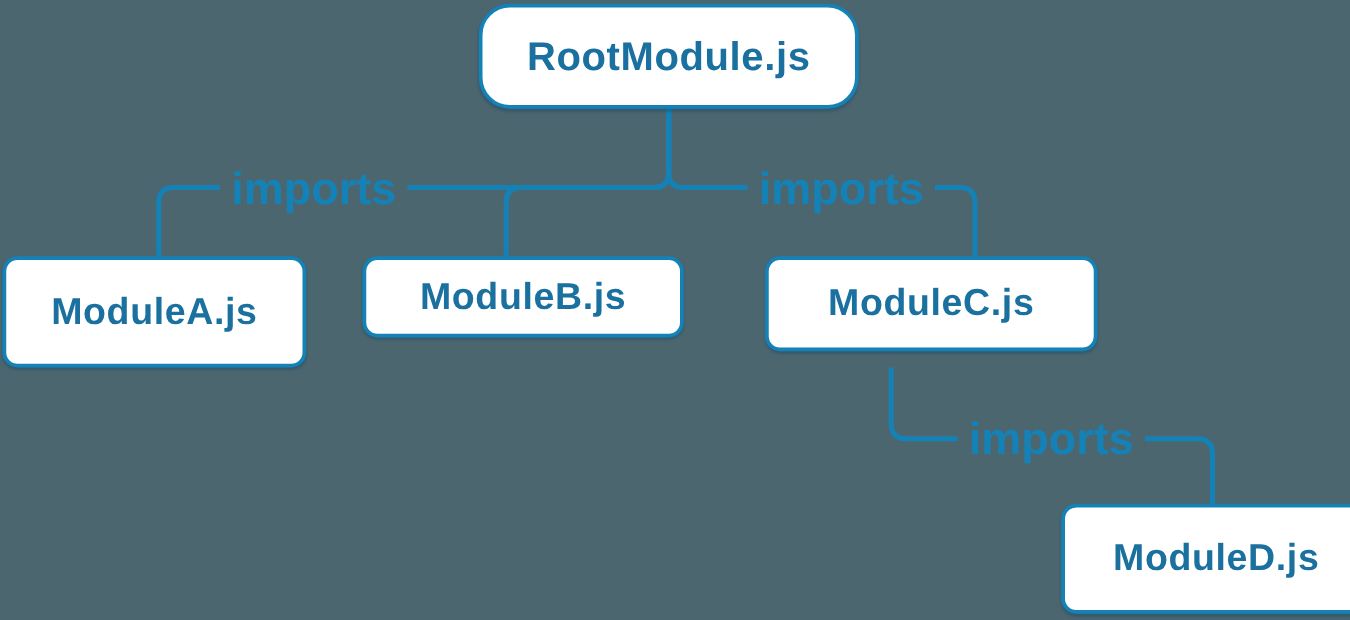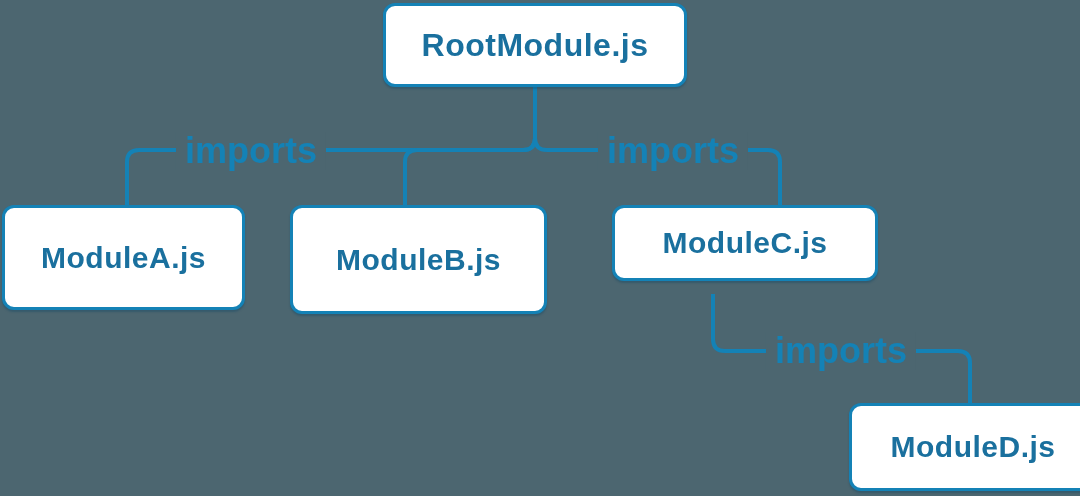--- a/index.html
+++ b/index.html
@@ -37,36 +37,36 @@
     justify-content: center;
     background: var(--node-bg);
     border: 3px solid var(--node-border);
     border-radius: 12px;
     color: var(--node-text);
     font-weight: 600;
     font-size: 30px;
     letter-spacing: 0.5px;
     box-shadow: 0 2px 2px rgba(12, 70, 100, 0.35);
   }
-  .node.root { font-size: 32px; }
+  .node.root { font-size: 32px; border-radius: 25px; }
   .edge-label {
     position: absolute;
     transform: translate(-50%, -50%);
     background: var(--background);
     color: var(--label-text);
     font-weight: 700;
     font-size: 36px;
     padding: 1px 9px;
     line-height: 1;
     white-space: nowrap;
   }
   
   .node.root     { left: 383px; top: 3px;   width: 304px; height: 84px; }
-  .node.module-a { left: 2px;   top: 205px; width: 243px; height: 105px; }
-  .node.module-b { left: 290px; top: 205px; width: 257px; height: 109px; }
+  .node.module-a { left: 2px;   top: 205px; width: 243px; height: 89px; }
+  .node.module-b { left: 290px; top: 205px; width: 257px; height: 65px; }
   .node.module-c { left: 612px; top: 205px; width: 266px; height: 76px; }
   .node.module-d { left: 849px; top: 403px; width: 248px; height: 88px; }
   .edge-label.l1 { left: 251px; top: 151px; }
   .edge-label.l2 { left: 673px; top: 151px; }
   .edge-label.l3 { left: 841px; top: 351px; }
 </style>
 </head>
 <body>
 
 <div id="canvas">

